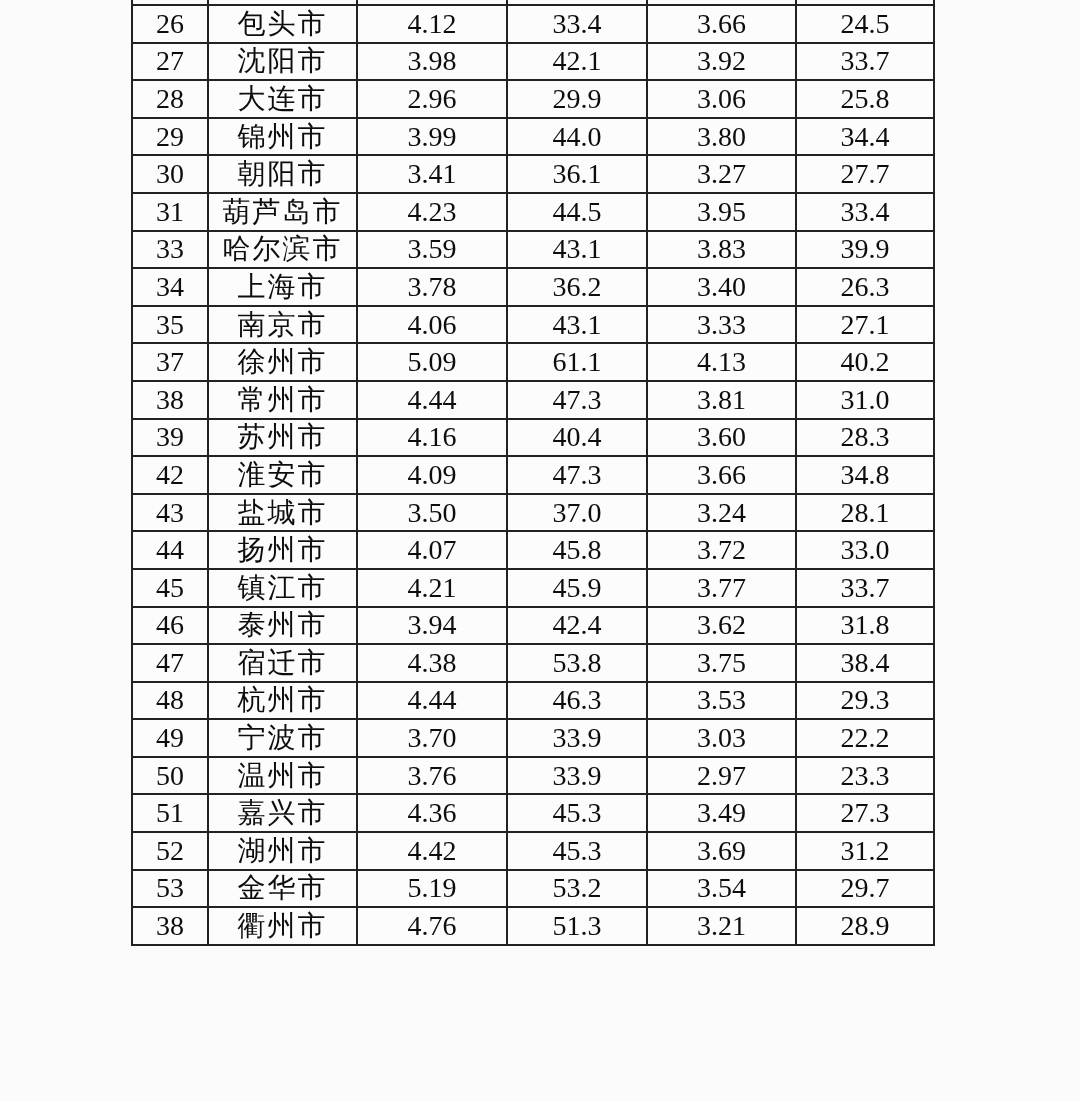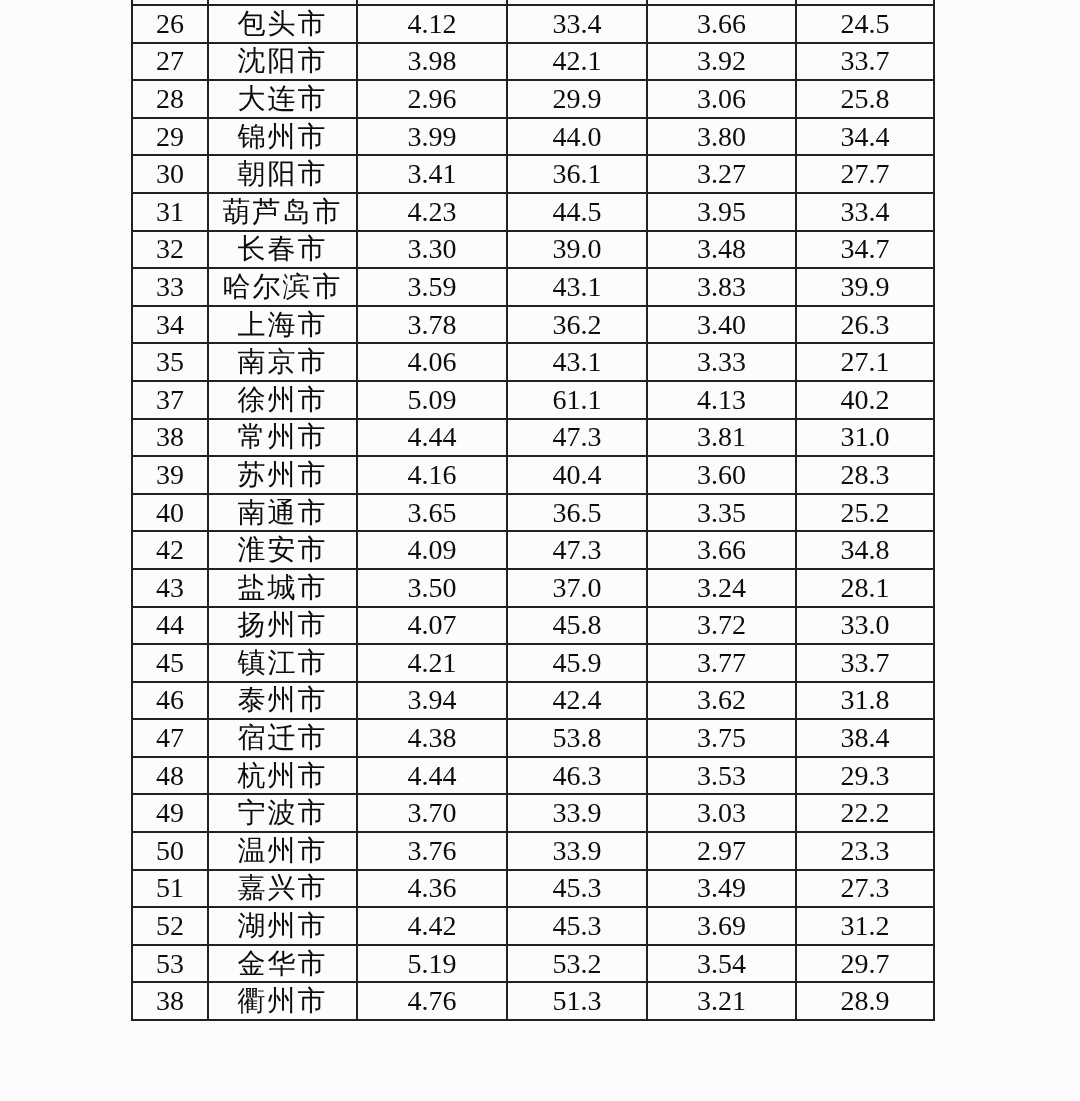--- a/index.html
+++ b/index.html
@@ -108,28 +108,20 @@
         </tr>
         <tr>
           <td>31</td>
           <td class="city">葫芦岛市</td>
           <td>4.23</td>
           <td>44.5</td>
           <td>3.95</td>
           <td>33.4</td>
         </tr>
         <tr>
-          <td>32</td>
-          <td class="city">长春市</td>
-          <td>3.30</td>
-          <td>39.0</td>
-          <td>3.48</td>
-          <td>34.7</td>
-        </tr>
-        <tr>
           <td>33</td>
           <td class="city">哈尔滨市</td>
           <td>3.59</td>
           <td>43.1</td>
           <td>3.83</td>
           <td>39.9</td>
         </tr>
         <tr>
           <td>34</td>
           <td class="city">上海市</td>
@@ -164,28 +156,20 @@
         </tr>
         <tr>
           <td>39</td>
           <td class="city">苏州市</td>
           <td>4.16</td>
           <td>40.4</td>
           <td>3.60</td>
           <td>28.3</td>
         </tr>
         <tr>
-          <td>40</td>
-          <td class="city">南通市</td>
-          <td>3.65</td>
-          <td>36.5</td>
-          <td>3.35</td>
-          <td>25.2</td>
-        </tr>
-        <tr>
           <td>42</td>
           <td class="city">淮安市</td>
           <td>4.09</td>
           <td>47.3</td>
           <td>3.66</td>
           <td>34.8</td>
         </tr>
         <tr>
           <td>43</td>
           <td class="city">盐城市</td>

